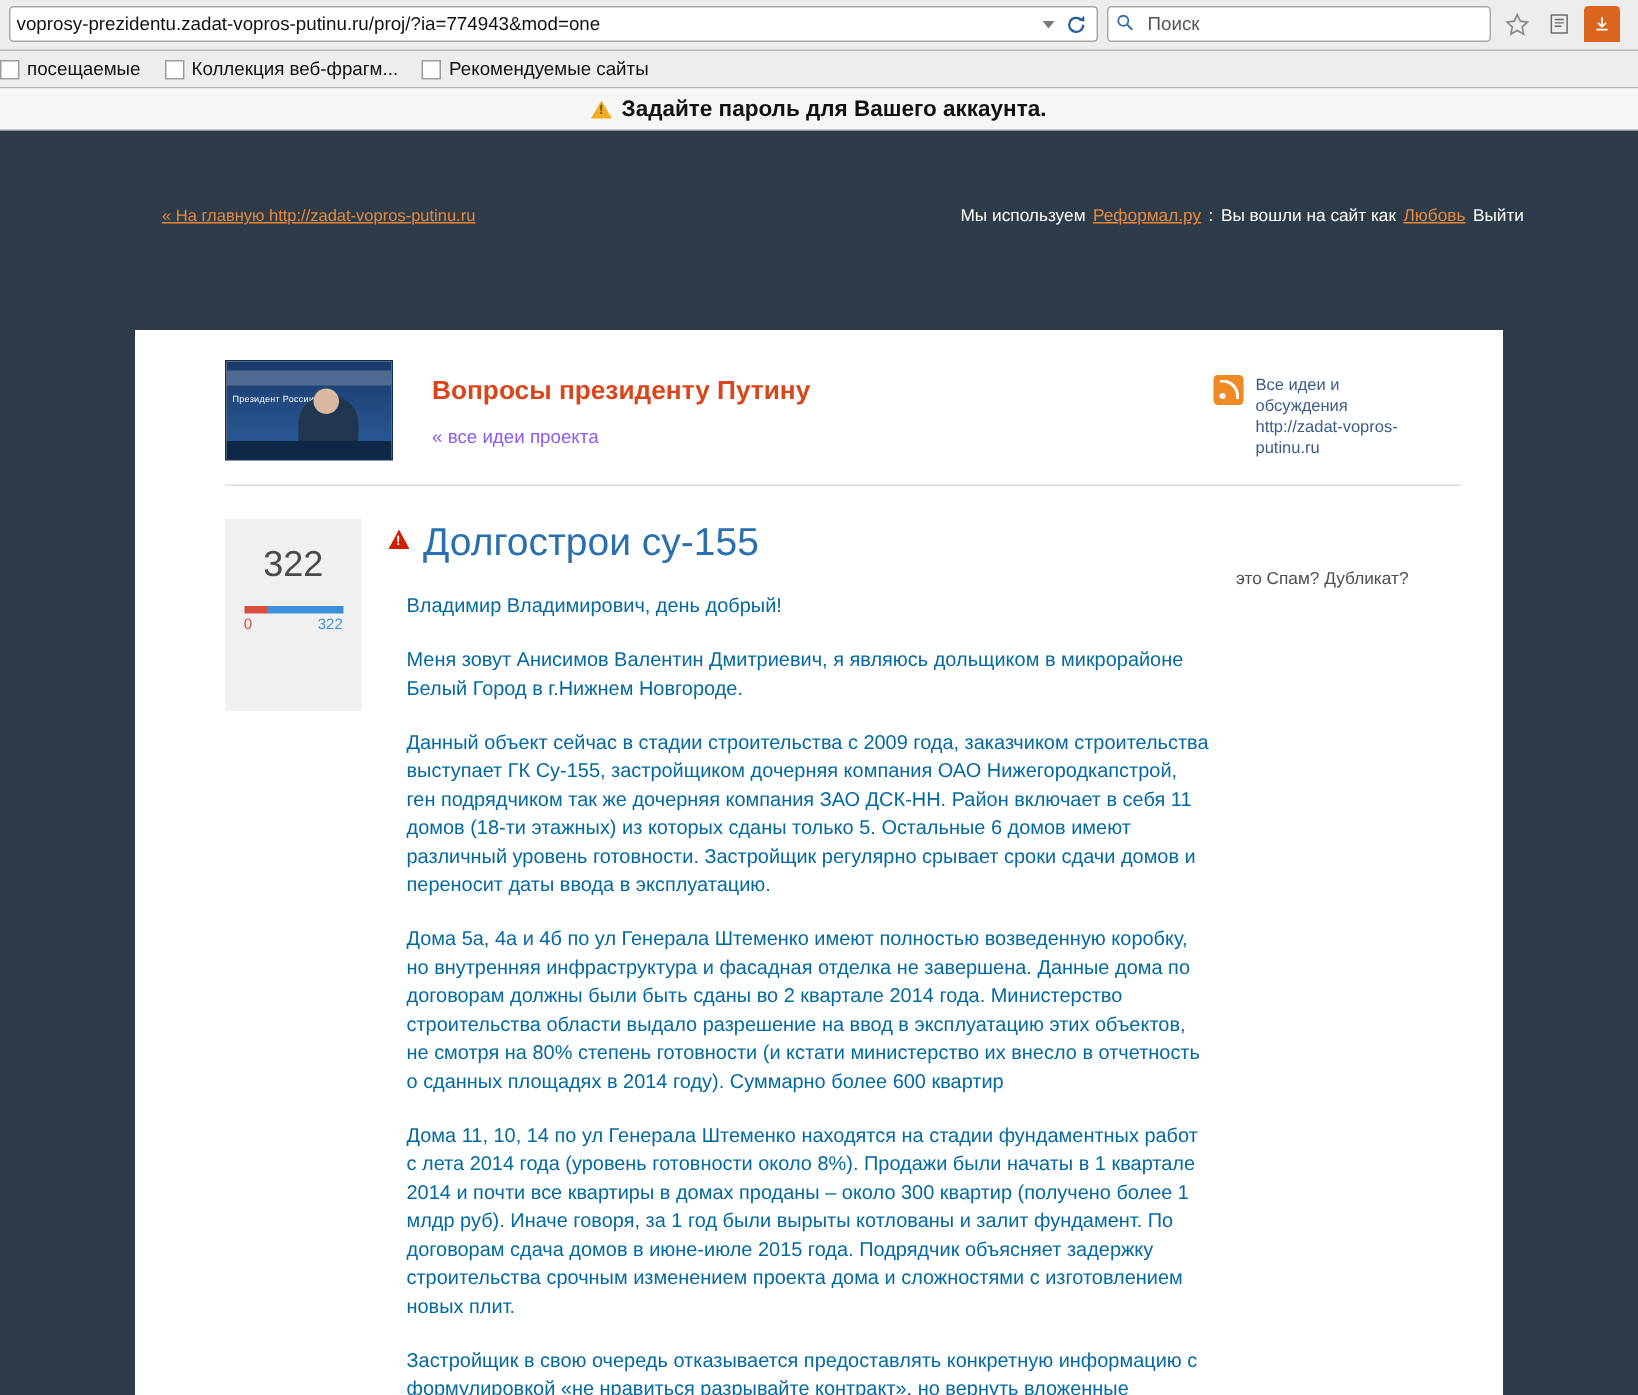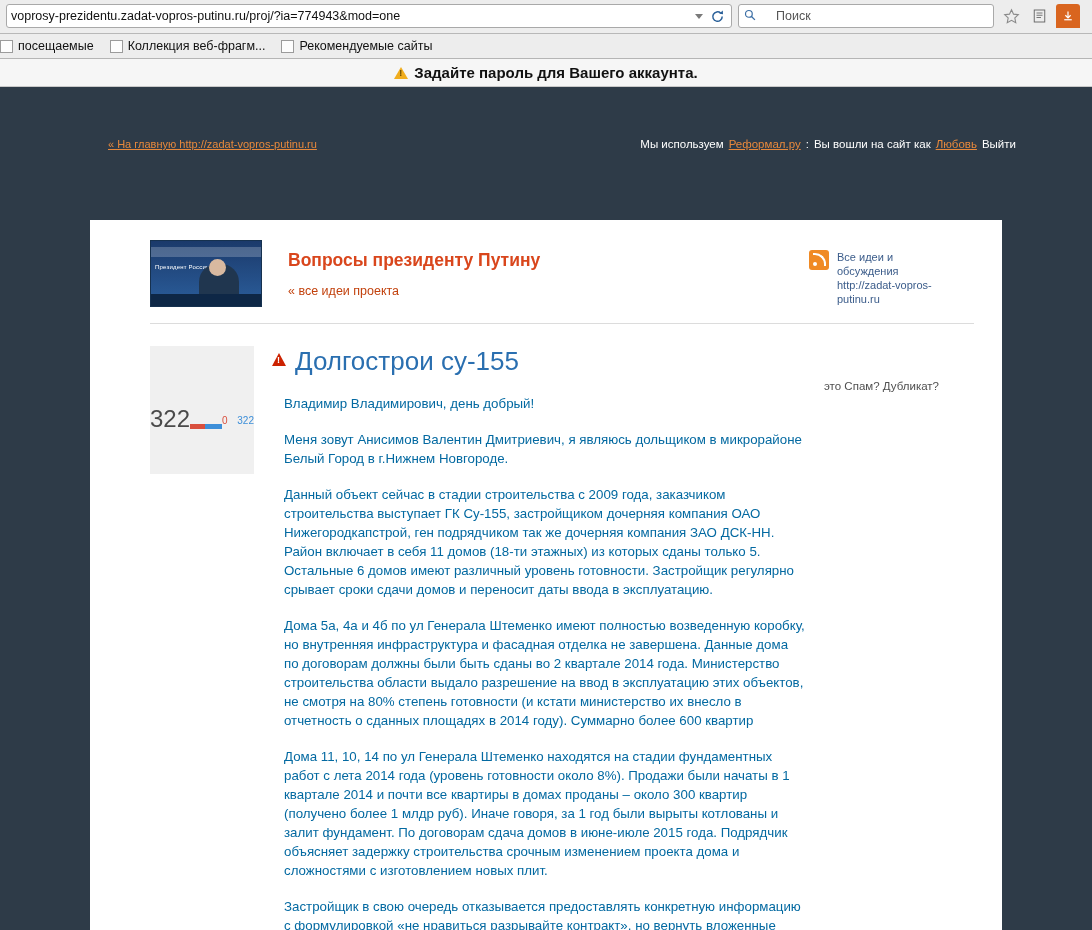--- a/index.html
+++ b/index.html
@@ -61,21 +61,21 @@
   }
   .searchbar {
     width: 244px;
     height: 22px;
     background: #ffffff;
     border: 1px solid #a9a9a9;
     border-radius: 3px;
     display: flex;
     align-items: center;
     padding: 0 5px;
-    gap: 20px;
+    gap: 9px;
   }
   .searchbar .ph {
     font-size: 12.5px;
     color: #555;
   }
   .chrome-icon {
     width: 22px; height: 22px;
     display: flex;
     align-items: center;
     justify-content: center;
@@ -234,21 +234,21 @@
   .header-mid { flex: 1 1 auto; padding-top: 10px; }
   .site-title {
     color: #d9461c;
     font-size: 17.5px;
     font-weight: bold;
     margin: 0 0 12px 0;
     font-family: "Liberation Sans", sans-serif;
   }
   .all-ideas-link {
     font-size: 12.5px;
-    color: #c2410c;
+    color: #8b5cf6;
     text-decoration: none;
   }
   .rss-block {
     display: flex;
     gap: 8px;
     width: 165px;
     flex: 0 0 auto;
     padding-top: 10px;
   }
   .rss-icon {
@@ -283,26 +283,26 @@
   }
   .rss-text .u { text-decoration: none; color: #3b5c8a; }
 
   
   .body-row {
     display: flex;
     padding-top: 22px;
     gap: 18px;
   }
   .vote-box {
-    width: 104px;
+    width: 91px;
     flex: 0 0 auto;
     background: #f0f0f0;
     height: 128px;
     display: flex;
-    flex-direction: row;
+    flex-direction: column;
     align-items: center;
     padding-top: 18px;
     box-sizing: border-box;
   }
   .vote-count {
     font-size: 24px;
     color: #4a4a4a;
     font-weight: normal;
     line-height: 26px;
   }

